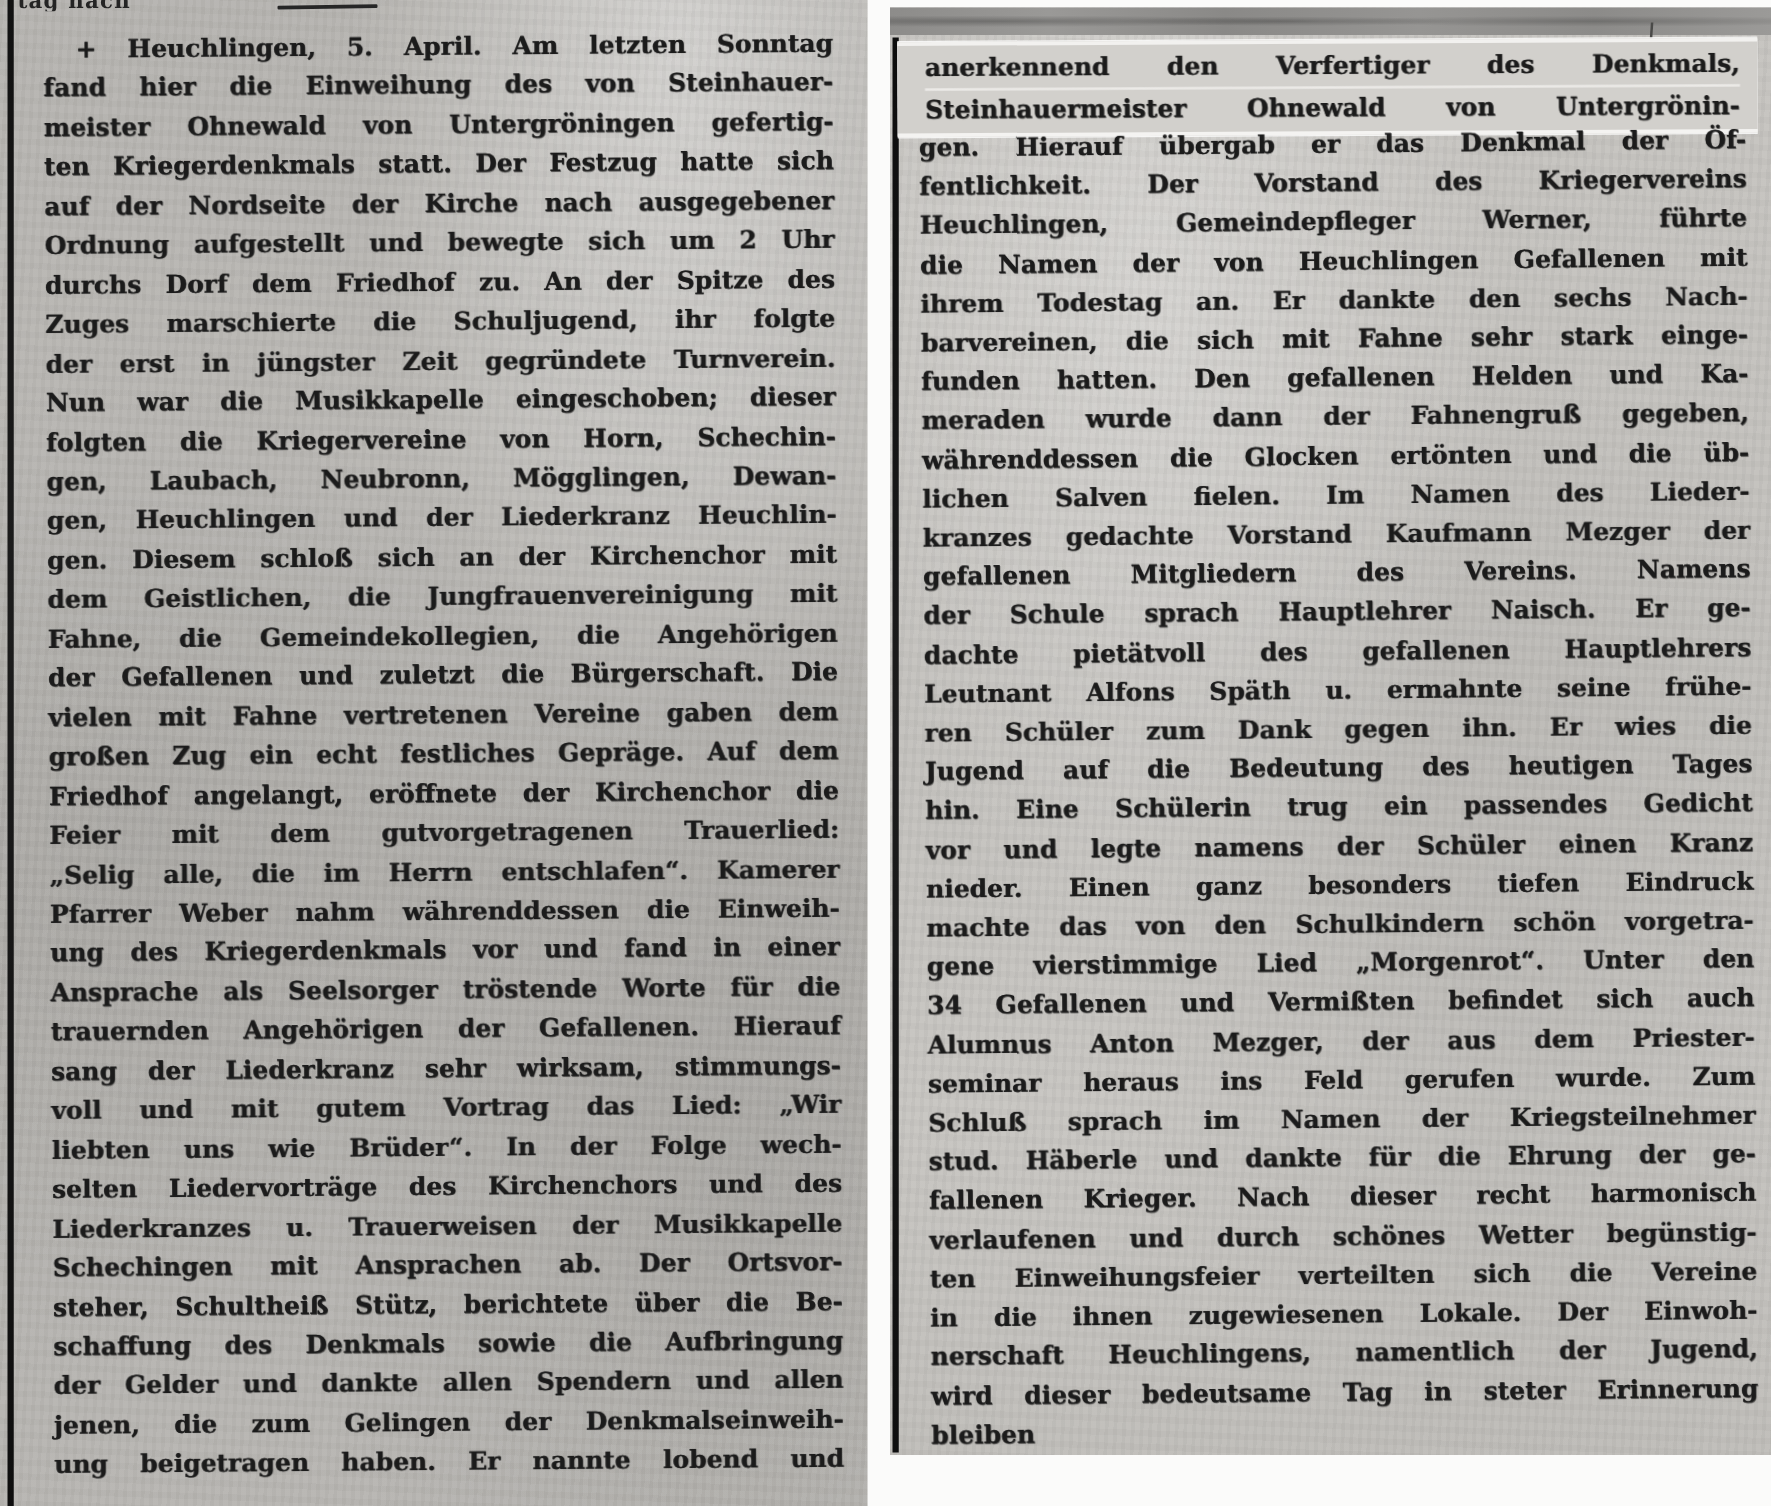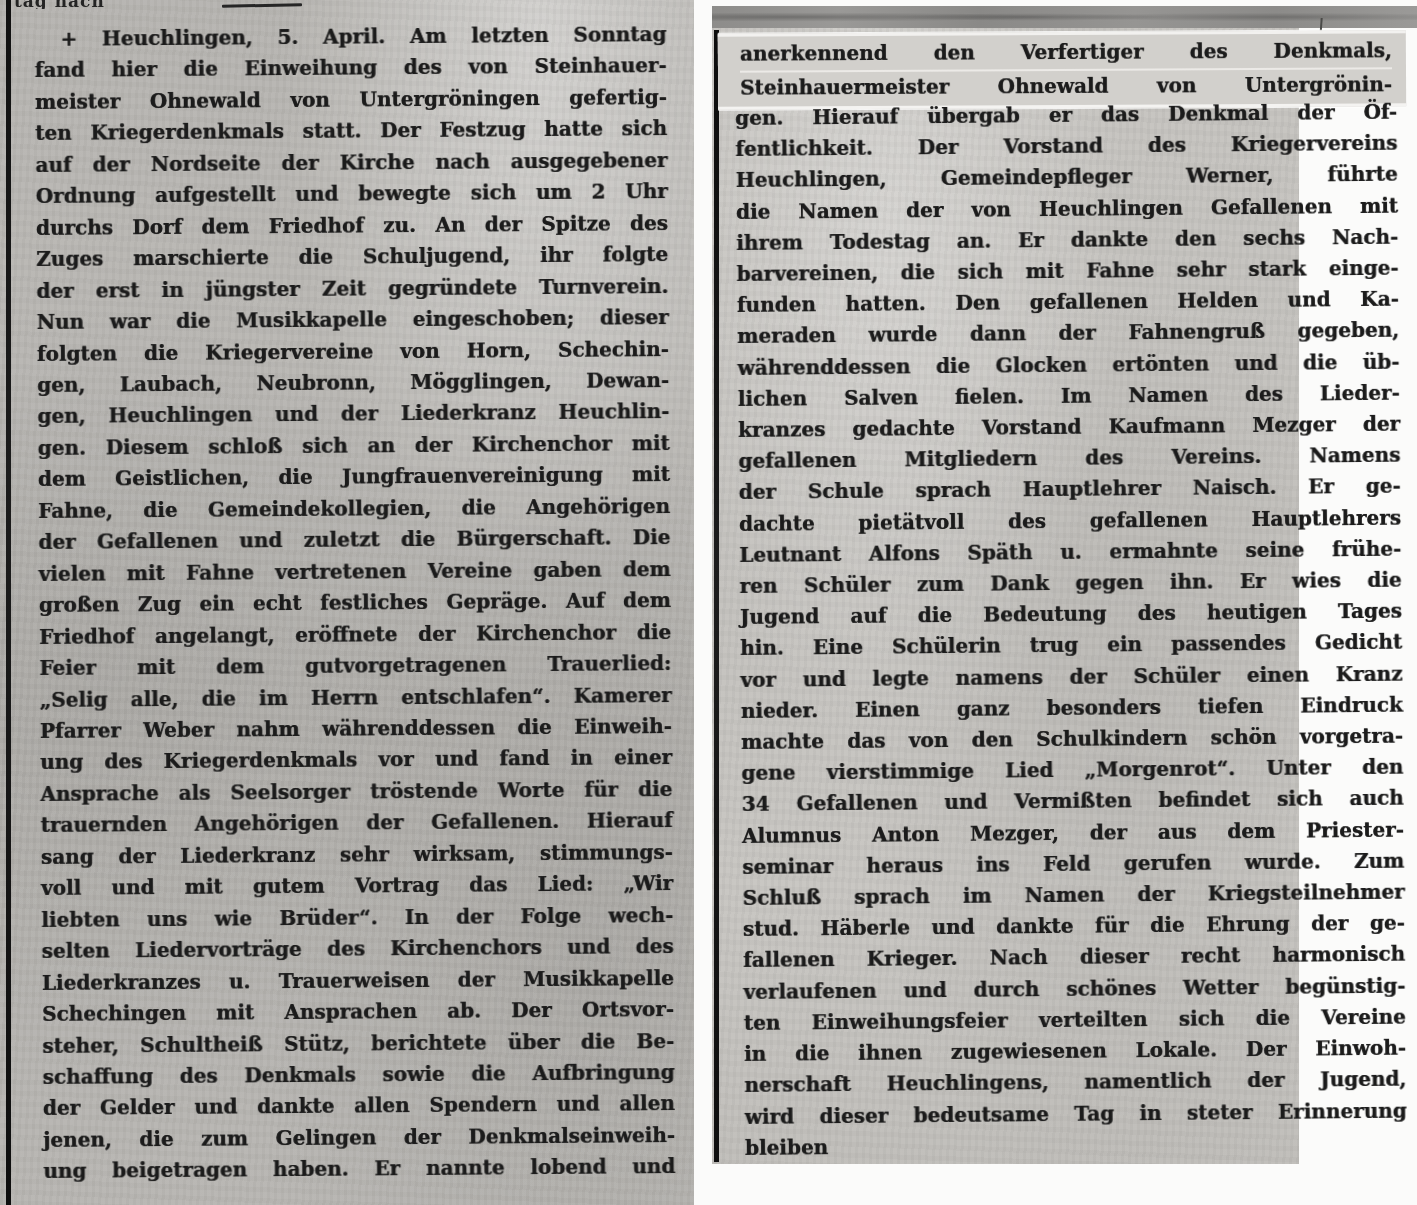--- a/index.html
+++ b/index.html
@@ -25,21 +25,21 @@
     position:absolute;left:14px;top:-9px;width:200px;height:18px;overflow:hidden;
     font-size:17px;font-weight:700;color:#242424;letter-spacing:1px;
     filter:blur(0.4px);
   }
   .divider-rule{
     position:absolute;left:222px;top:4px;width:80px;height:3px;background:#262626;
     transform:rotate(-1deg);border-radius:1px;
   }
   
   .right-paper{
-    position:absolute;left:712px;top:6px;width:587px;height:1158px;
+    position:absolute;left:712px;top:6px;width:705px;height:1158px;
     background:
       radial-gradient(ellipse at 30% 20%, rgba(255,255,255,0.28), transparent 40%),
       radial-gradient(ellipse at 70% 65%, rgba(0,0,0,0.05), transparent 45%),
       linear-gradient(178deg,#c6c4c0 0%,#c2c0bc 45%,#c7c5c1 75%,#bfbdb9 100%);
   }
   .right-top-bar{
     position:absolute;left:0;top:0;width:705px;height:22px;
     background:
       radial-gradient(ellipse at 12% 50%, rgba(0,0,0,0.25), transparent 30%),
       radial-gradient(ellipse at 45% 50%, rgba(0,0,0,0.22), transparent 25%),

